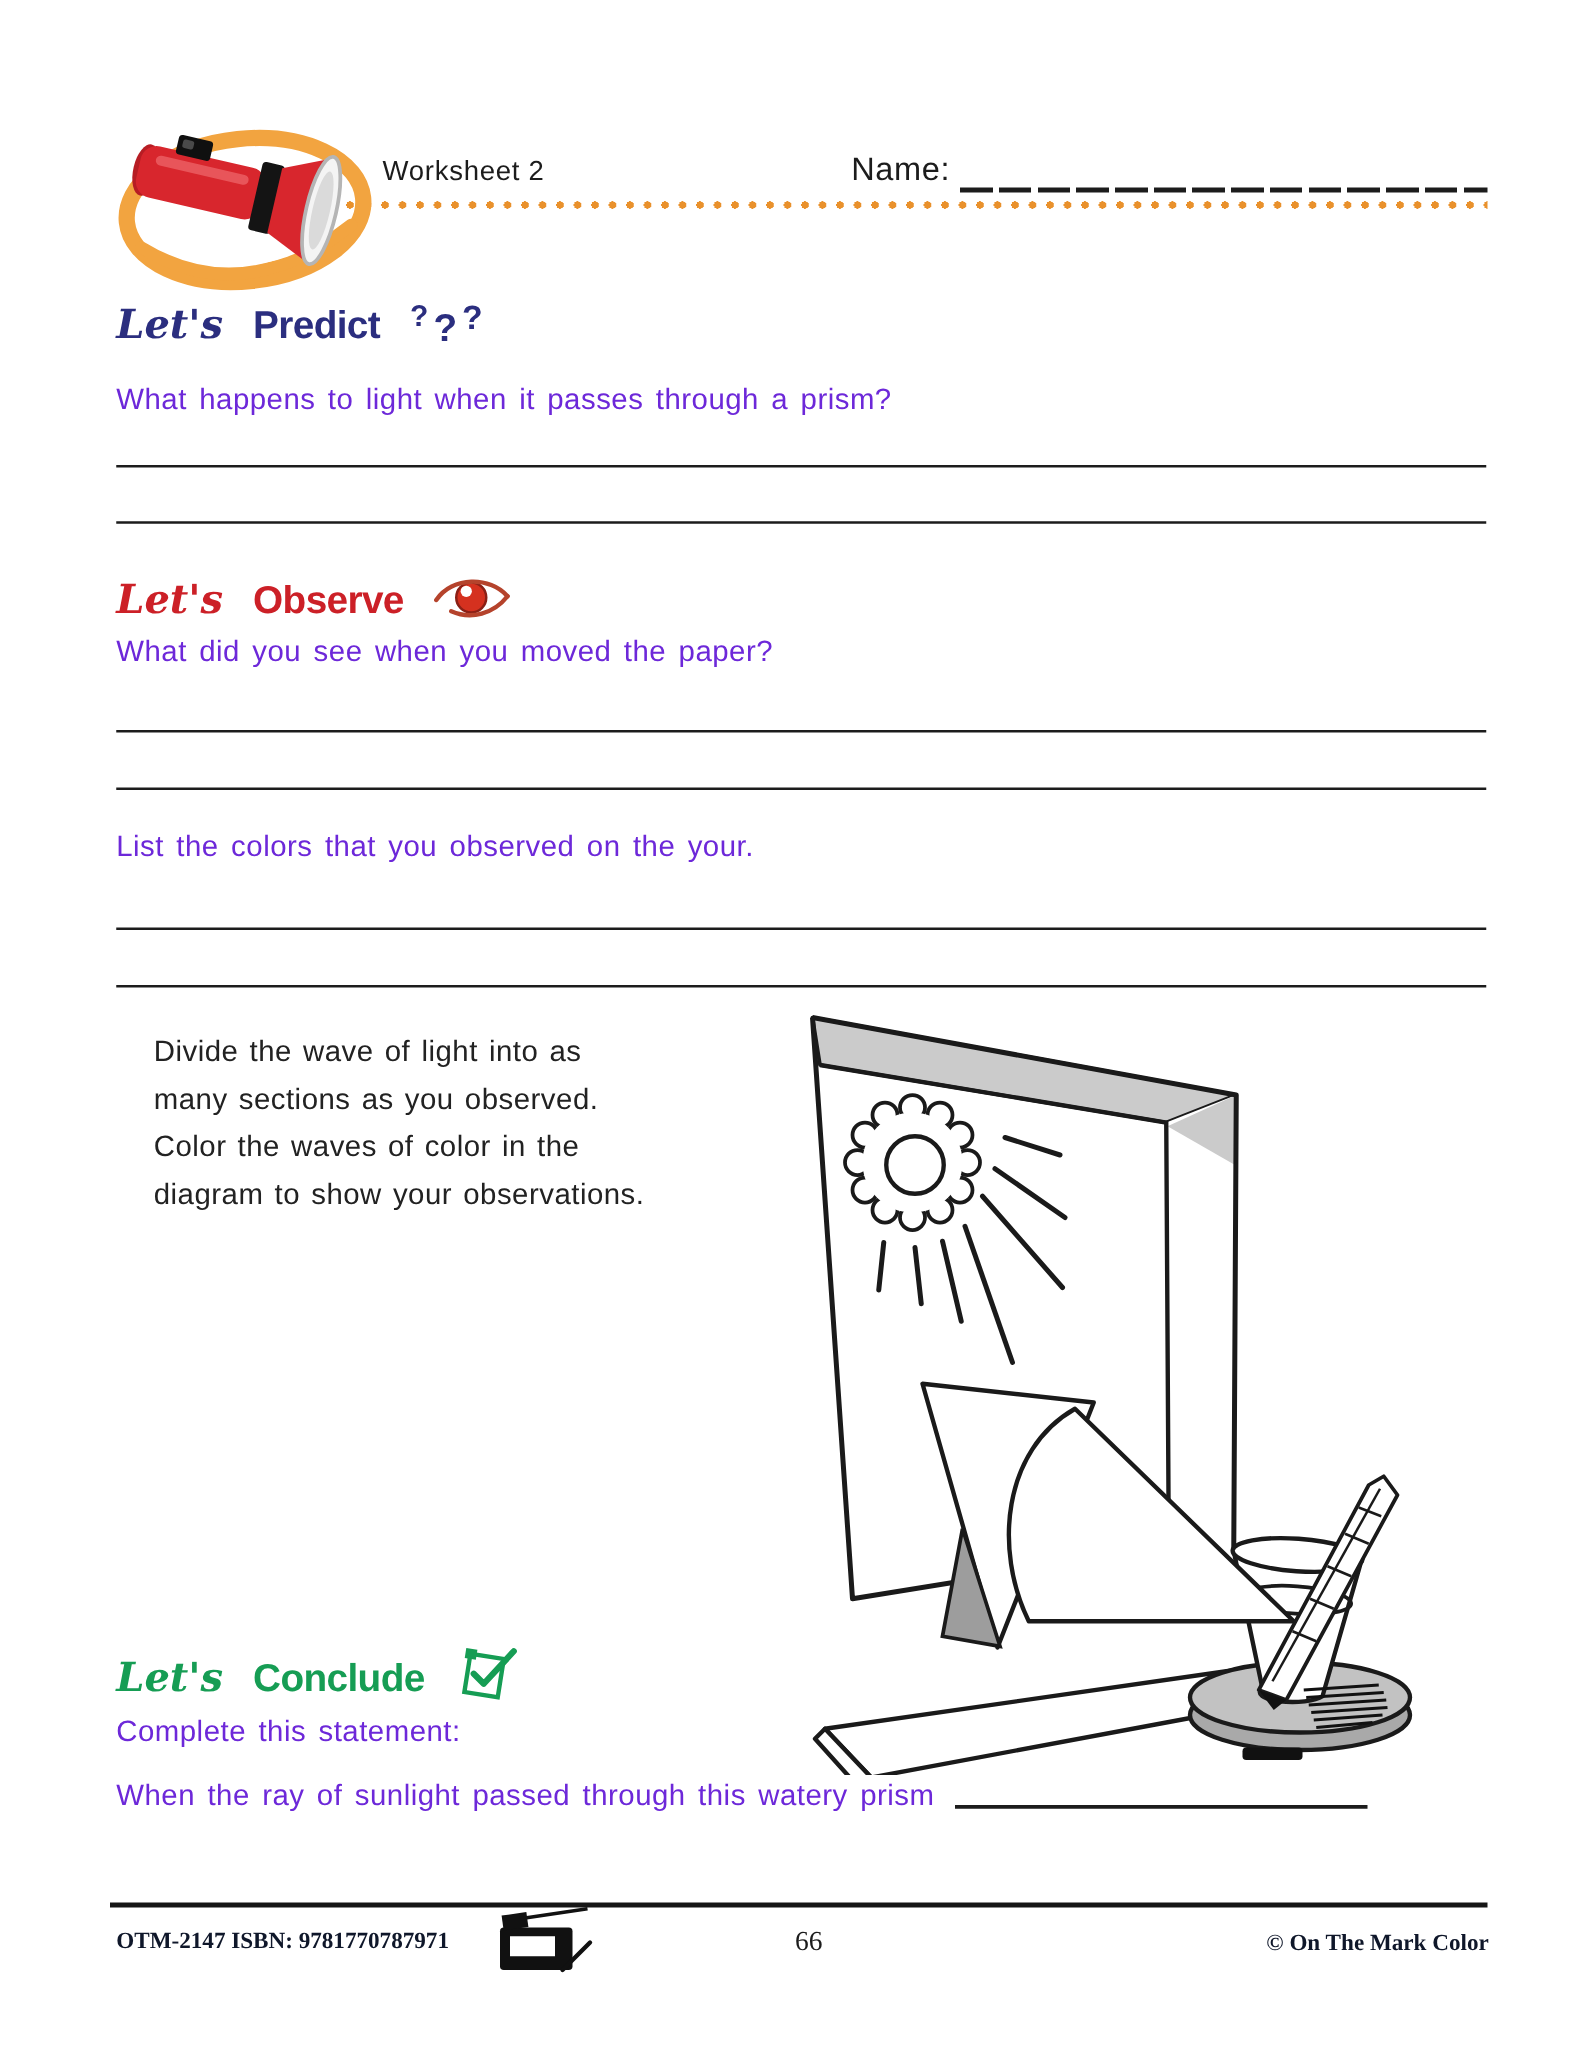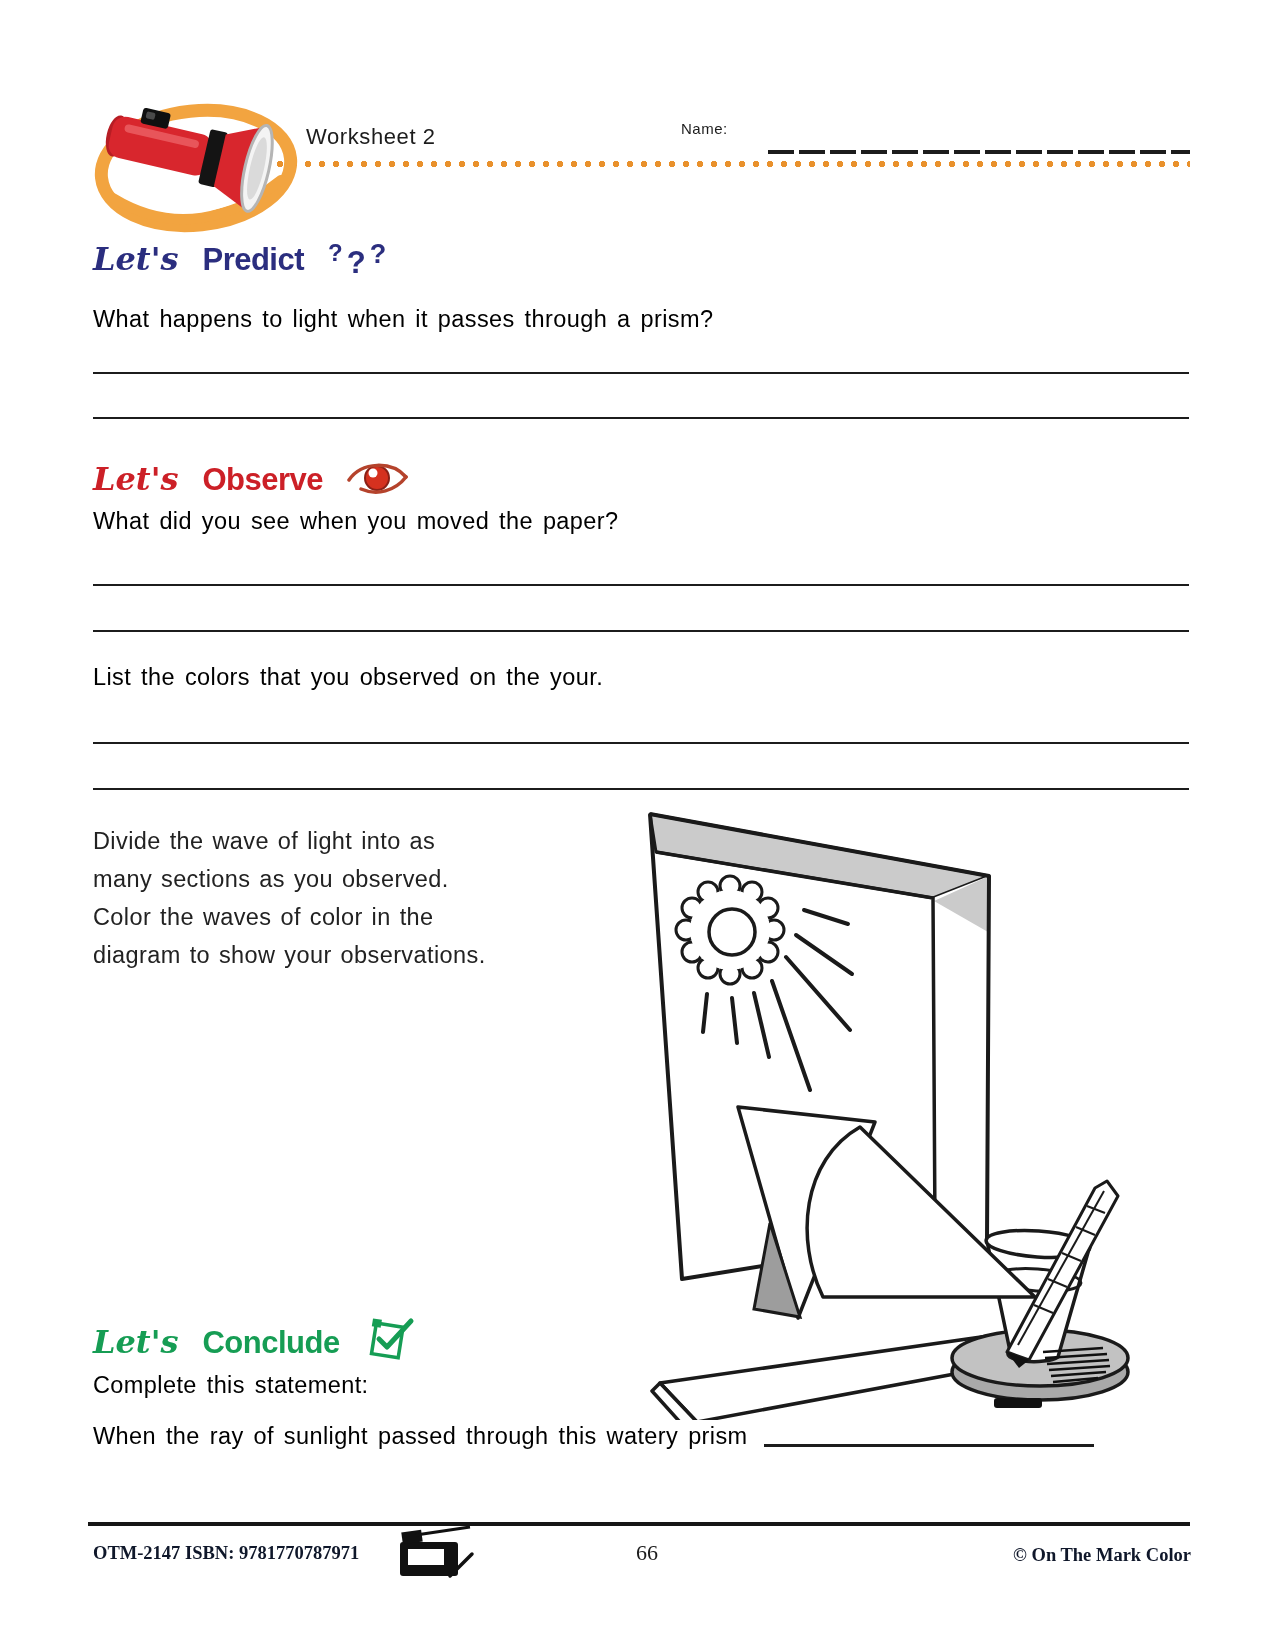--- a/index.html
+++ b/index.html
@@ -3,40 +3,40 @@
 <meta charset="utf-8">
 <style>
   html,body{margin:0;padding:0;background:#ffffff;}
   .page{
     position:relative;width:1275px;height:1650px;background:#ffffff;overflow:hidden;
     font-family:"Liberation Sans",sans-serif;color:#1c1c1c;
   }
   .abs{position:absolute;}
   
   .worksheet-label{left:306px;top:124px;font-size:22px;letter-spacing:.6px;}
-  .name-row{left:681px;top:120px;font-size:15px;letter-spacing:.5px;}
+  .name-row{left:681px;top:120px;font-size:26px;letter-spacing:.5px;}
   .name-line{left:768px;top:150px;width:422px;height:4px;
     background:repeating-linear-gradient(90deg,#1c1c1c 0 26px,transparent 26px 31px);}
   .dotted-line{left:262px;top:160px;width:928px;height:8px;
     background:radial-gradient(circle 3px at 4px 4px,#e9912c 98%,transparent);
     background-size:14px 8px;background-repeat:repeat-x;}
   
   .heading{display:flex;align-items:baseline;gap:24px;}
   .script{font-family:"DejaVu Serif",serif;font-style:italic;font-weight:bold;font-size:32px;}
   .hword{font-weight:bold;font-size:31px;letter-spacing:-.5px;}
   .predict-h{color:#2b2e7f;}
   .observe-h{color:#cc2027;}
   .conclude-h{color:#169d54;}
   .qmarks span{font-weight:bold;color:#2b2e7f;display:inline-block;}
   .qm1{font-size:24px;transform:translateY(-9px);}
   .qm2{font-size:31px;transform:translateY(3px);margin-left:4px;}
   .qm3{font-size:27px;transform:translateY(-7px);margin-left:4px;}
   
-  .qtext{font-size:23.5px;letter-spacing:.4px;word-spacing:3px;color:#000000;}
-  .para{font-size:23.5px;letter-spacing:.4px;word-spacing:2px;line-height:38px;color:#222;}
+  .qtext{font-size:23.5px;letter-spacing:.4px;word-spacing:3px;color:#6d28d9;}
+  .para{font-size:23.5px;letter-spacing:.4px;word-spacing:2px;line-height:38px;color:#222;margin-left:30px;}
   .answer-line{height:0;border-top:2.6px solid #1c1c1c;width:1096px;left:93px;}
   .statement-blank{display:inline-block;width:330px;height:0;border-bottom:3px solid #1c1c1c;
     margin-left:16px;transform:translateY(3px);}
   
   .footer-rule{left:88px;top:1522px;width:1102px;height:0;border-top:4px solid #161616;}
   .footer-text{font-family:"Liberation Serif",serif;font-weight:bold;font-size:18.5px;color:#0f172a;}
   .footer-code{left:93px;top:1543px;}
   .page-number{left:636px;top:1540px;font-family:"Liberation Serif",serif;font-size:22px;font-weight:normal;}
   .footer-pub{left:1011px;top:1545px;width:180px;text-align:right;}
   svg{display:block;}

